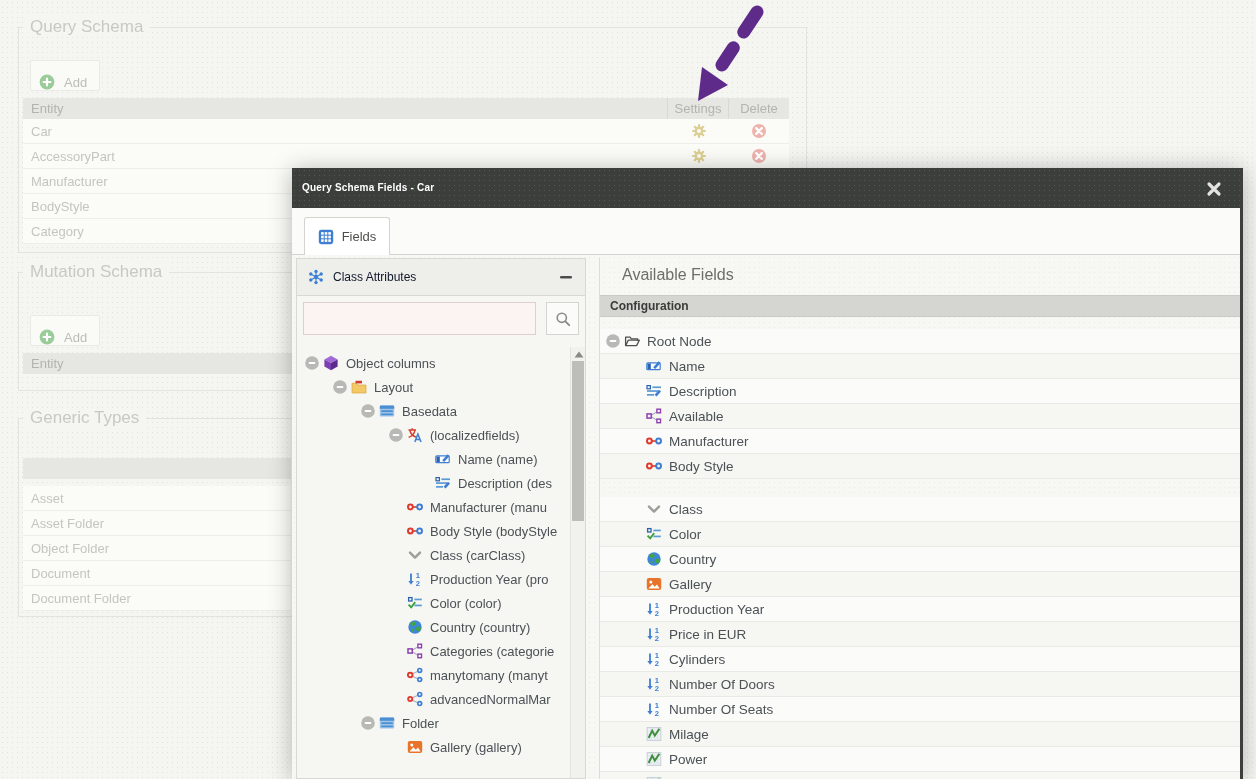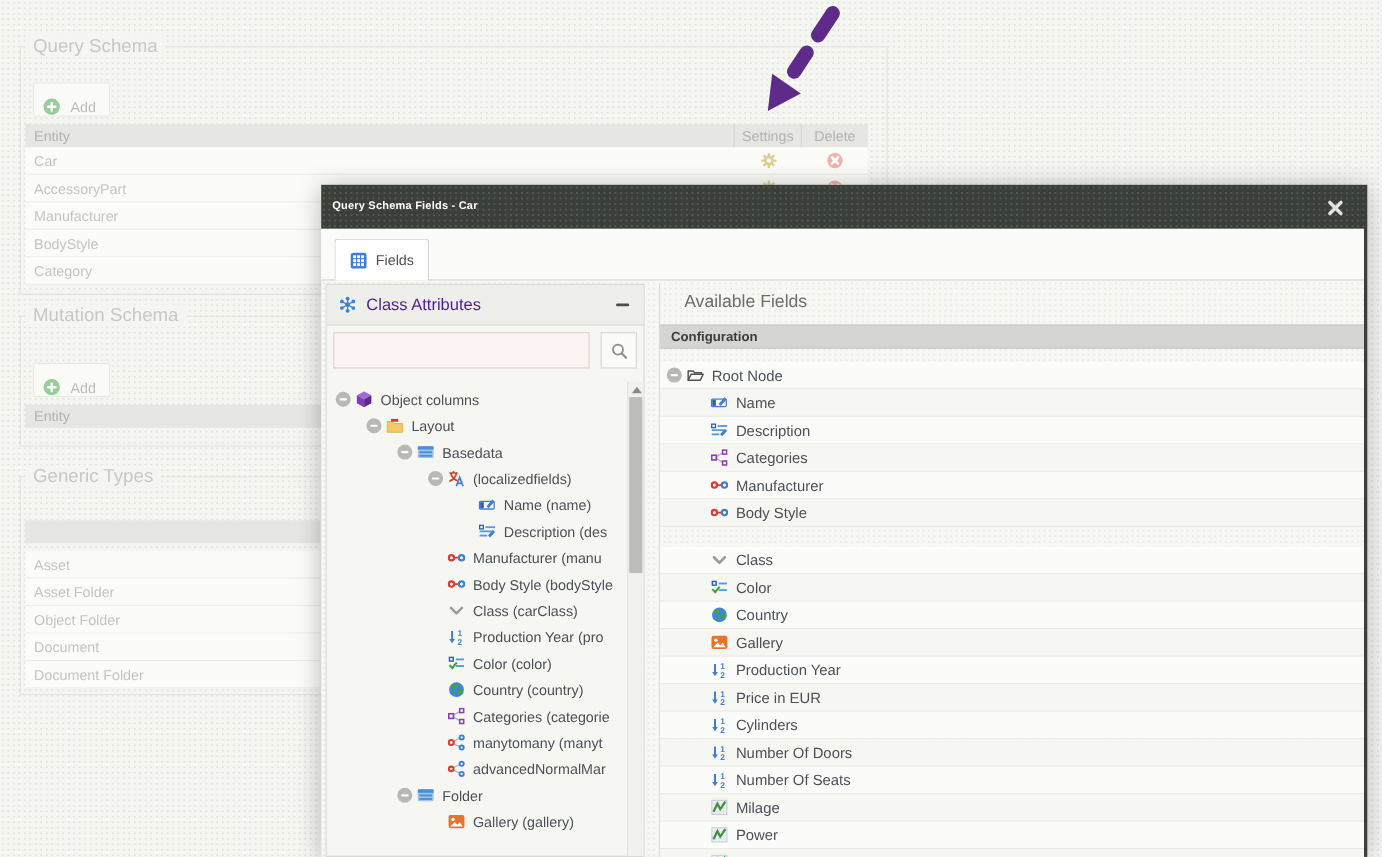--- a/index.html
+++ b/index.html
@@ -1,20 +1,20 @@
 <!DOCTYPE html>
 <html><head>
 <meta charset="utf-8">
 <style>
   html,body{margin:0;padding:0;background:#e9e9e6;font-family:"Liberation Sans",sans-serif;}
   .stage{position:relative;width:1256px;height:779px;overflow:hidden;background:#f5f5f2;
          background-image:radial-gradient(#e3e3dd 0.9px, transparent 0.9px);background-size:5px 5px;}
 
   
-  .bg-fieldset{position:absolute;border:1px solid #e3e3df;margin-top:15px;}
+  .bg-fieldset{position:absolute;border:1px solid #e3e3df;}
   .bg-legend{position:absolute;top:-11px;left:4px;padding:0 7px;background:#f5f5f2;
              font-size:17px;color:#c8c8c4;white-space:nowrap;}
   .add-btn{position:absolute;display:flex;align-items:flex-end;gap:9px;padding:0 12px 0 8px;
            height:31px;background:#fafaf7;border:1px solid #e9e9e5;border-radius:2px;
            color:#bcbcb8;font-size:13px;box-sizing:border-box;}
   .bg-header{position:absolute;display:flex;align-items:center;height:21px;background:#e6e6e2;
              font-size:13px;color:#b3b3af;}
   .bg-header .h-entity{flex:1;padding-left:8px;}
   .bg-header .h-col{width:60px;text-align:center;border-left:1px solid #d8d8d4;line-height:21px;}
   .bg-rows{position:absolute;}
@@ -38,21 +38,21 @@
   .tab{position:absolute;left:12px;top:9px;width:86px;height:38px;background:#ffffff;
        border:1px solid #d3d3d0;border-bottom:none;border-radius:3px 3px 0 0;z-index:1;
        display:flex;align-items:center;justify-content:center;gap:8px;font-size:13px;color:#4e4e4b;box-sizing:border-box;}
   .dlg-body{position:absolute;top:87px;left:0;right:0;bottom:0;
             background-image:radial-gradient(#ebebe6 0.8px, transparent 0.8px);background-size:5px 5px;}
 
   
   .lp{position:absolute;left:4px;top:3px;width:290px;bottom:0;border:1px solid #d8d8d5;
       background:#f6f6f3;box-sizing:border-box;overflow:hidden;}
   .lp-header{height:36px;background:#eeeeeb;border-bottom:1px solid #d8d8d5;display:flex;align-items:center;padding:0 11px;}
-  .lp-title{flex:1;margin-left:9px;font-size:15px;color:#4c1d95;}
+  .lp-title{flex:1;margin-left:9px;font-size:12px;color:#0f172a;}
   .lp-search{position:absolute;top:43px;left:6px;right:6px;height:33px;}
   .lp-input{position:absolute;left:0;top:0;width:233px;height:33px;box-sizing:border-box;
             background:#fcf4f3;border:1px solid #ddcfce;font-size:13px;padding:0 8px;color:#555;outline:none;}
   .lp-search-btn{position:absolute;right:0;top:0;width:33px;height:33px;box-sizing:border-box;
                  background:#fbfbf9;border:1px solid #d4d4d1;display:flex;align-items:center;justify-content:center;cursor:pointer;}
   .lp-tree{position:absolute;top:92px;left:0;right:0;bottom:0;overflow:hidden;}
   .lp-scroll{position:absolute;top:88px;right:0;bottom:0;width:15px;background:#f1f1ee;border-left:1px solid #e3e3e0;box-sizing:border-box;}
   .lp-scroll .up{height:15px;display:flex;align-items:center;justify-content:center;}
   .lp-thumb{position:absolute;left:1px;top:14px;width:12px;height:160px;background:#bdbdba;}
 
@@ -620,21 +620,21 @@
               <span class="expander" style="width: 22px;"></span>
               <span class="icn">
                 <svg width="16" height="16" viewBox="0 0 16 16" xmlns="http://www.w3.org/2000/svg">
                   <line x1="4" y1="8" x2="11.6" y2="3.4" stroke="#a5a5c0" stroke-width="1.1"></line>
                   <line x1="4" y1="8" x2="11.6" y2="12.6" stroke="#a5a5c0" stroke-width="1.1"></line>
                   <rect x="1" y="5.9" width="4.2" height="4.2" fill="#fff" stroke="#8e3fad" stroke-width="1.5"></rect>
                   <rect x="10.9" y="1.2" width="3.6" height="3.6" fill="#fff" stroke="#8e3fad" stroke-width="1.4"></rect>
                   <rect x="10.9" y="11.1" width="3.6" height="3.6" fill="#fff" stroke="#8e3fad" stroke-width="1.4"></rect>
                 </svg>
               </span>
-              <span class="tree-label">Categories</span>
+              <span class="tree-label">Available</span>
             </div>
             <div class="tree-row" style="padding-left: 24px;">
               <span class="expander" style="width: 22px;"></span>
               <span class="icn">
                 <svg width="16" height="16" viewBox="0 0 16 16" xmlns="http://www.w3.org/2000/svg">
                   <line x1="5.8" y1="8" x2="10.2" y2="8" stroke="#e0392e" stroke-width="1.6"></line>
                   <circle cx="3.4" cy="8" r="2.4" fill="none" stroke="#e0392e" stroke-width="2"></circle>
                   <circle cx="12.6" cy="8" r="2.4" fill="none" stroke="#3e7fd4" stroke-width="2"></circle>
                 </svg>
               </span>

